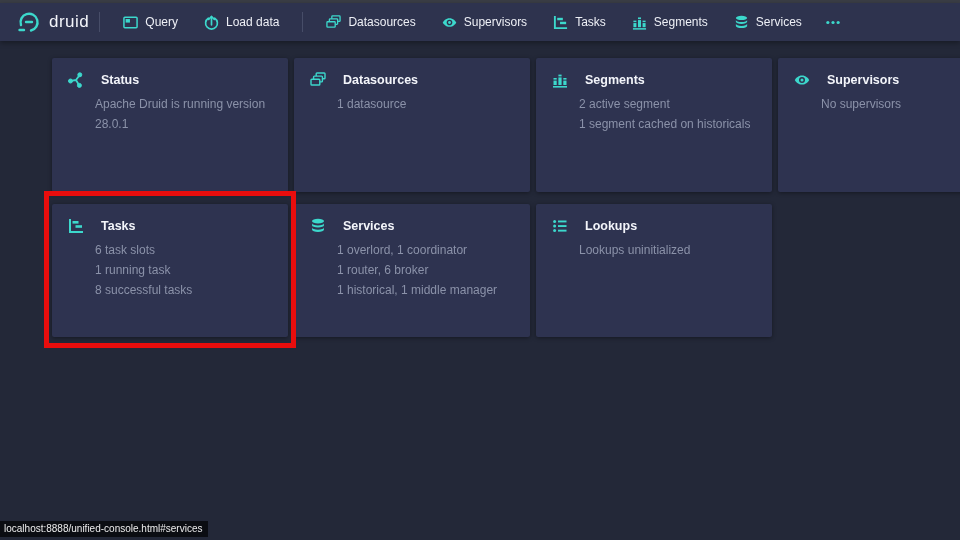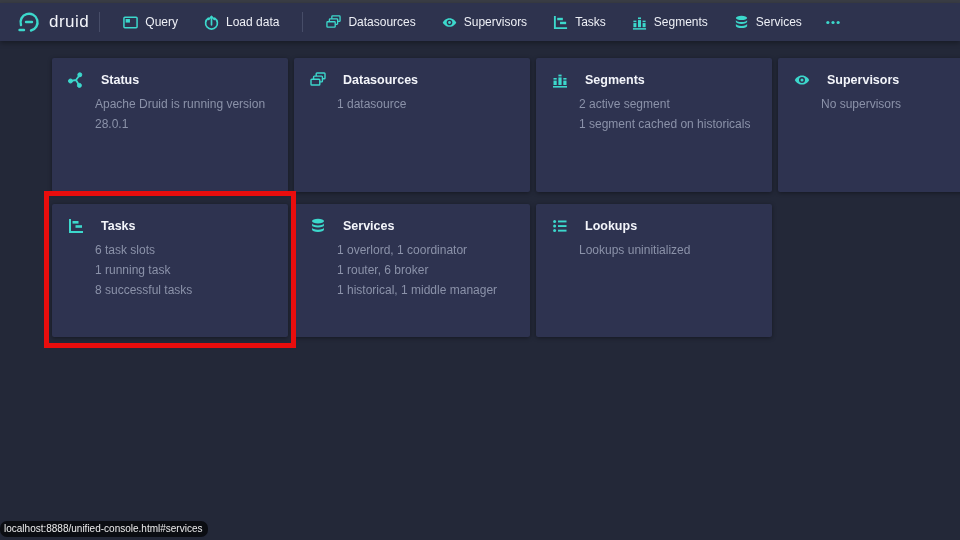--- a/index.html
+++ b/index.html
@@ -48,21 +48,21 @@
   
   .annotation-box {
     position:absolute; left:44px; top:191px; width:252px; height:157px;
     border:5px solid #e90d0d; z-index:20; pointer-events:none;
   }
 
   
   .status-tooltip {
     position:absolute; left:0; bottom:3px; background:#0b0d12; color:#ececec;
     font-size:10px; line-height:16px; height:16px; padding:0 6px 0 4px;
-    white-space:nowrap; z-index:30;border-radius:7px;
+    white-space:nowrap; z-index:30;
   }
 
   svg { display:block; }
 </style>
 </head>
 <body>
 
 <div class="window-edge"></div>
 
 <div class="navbar">

